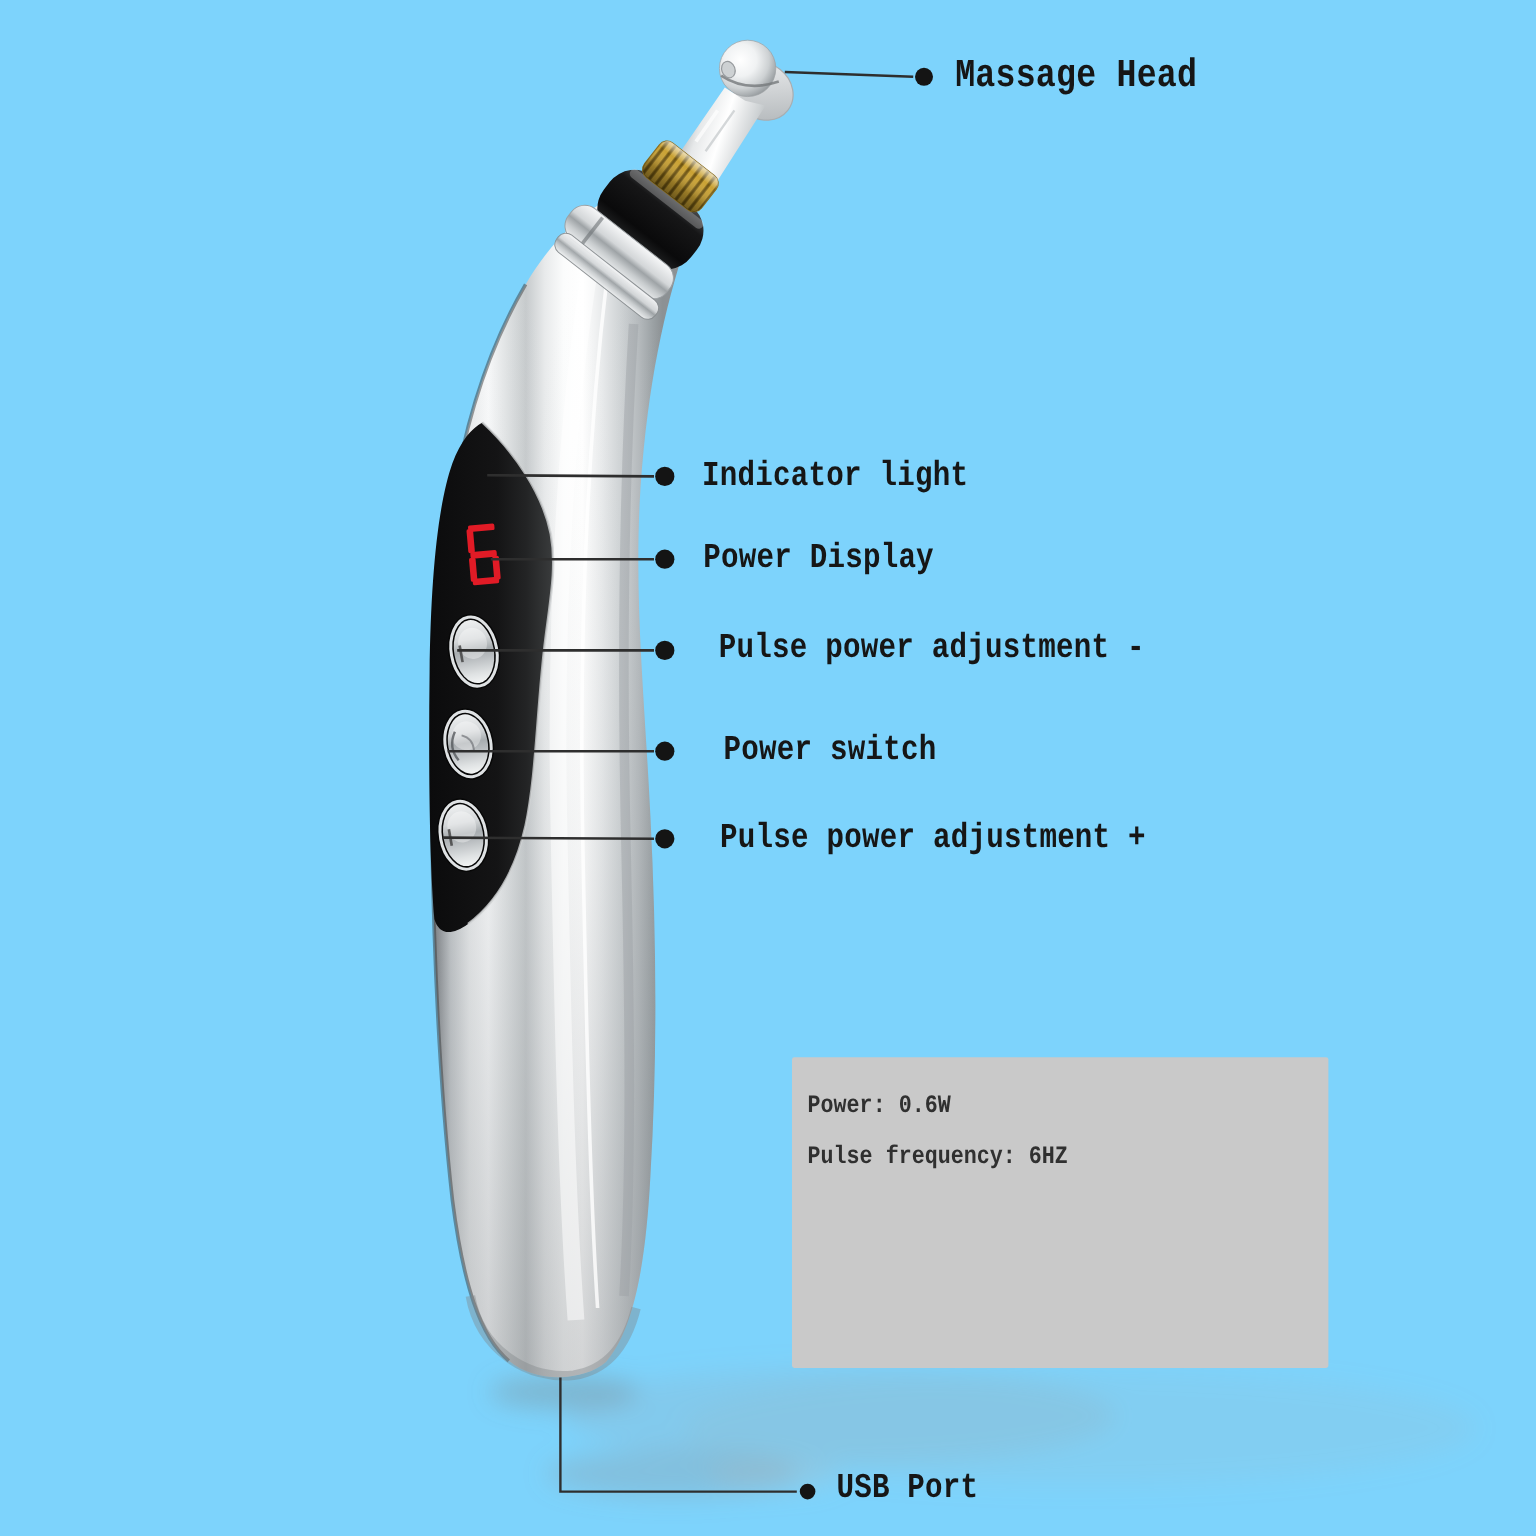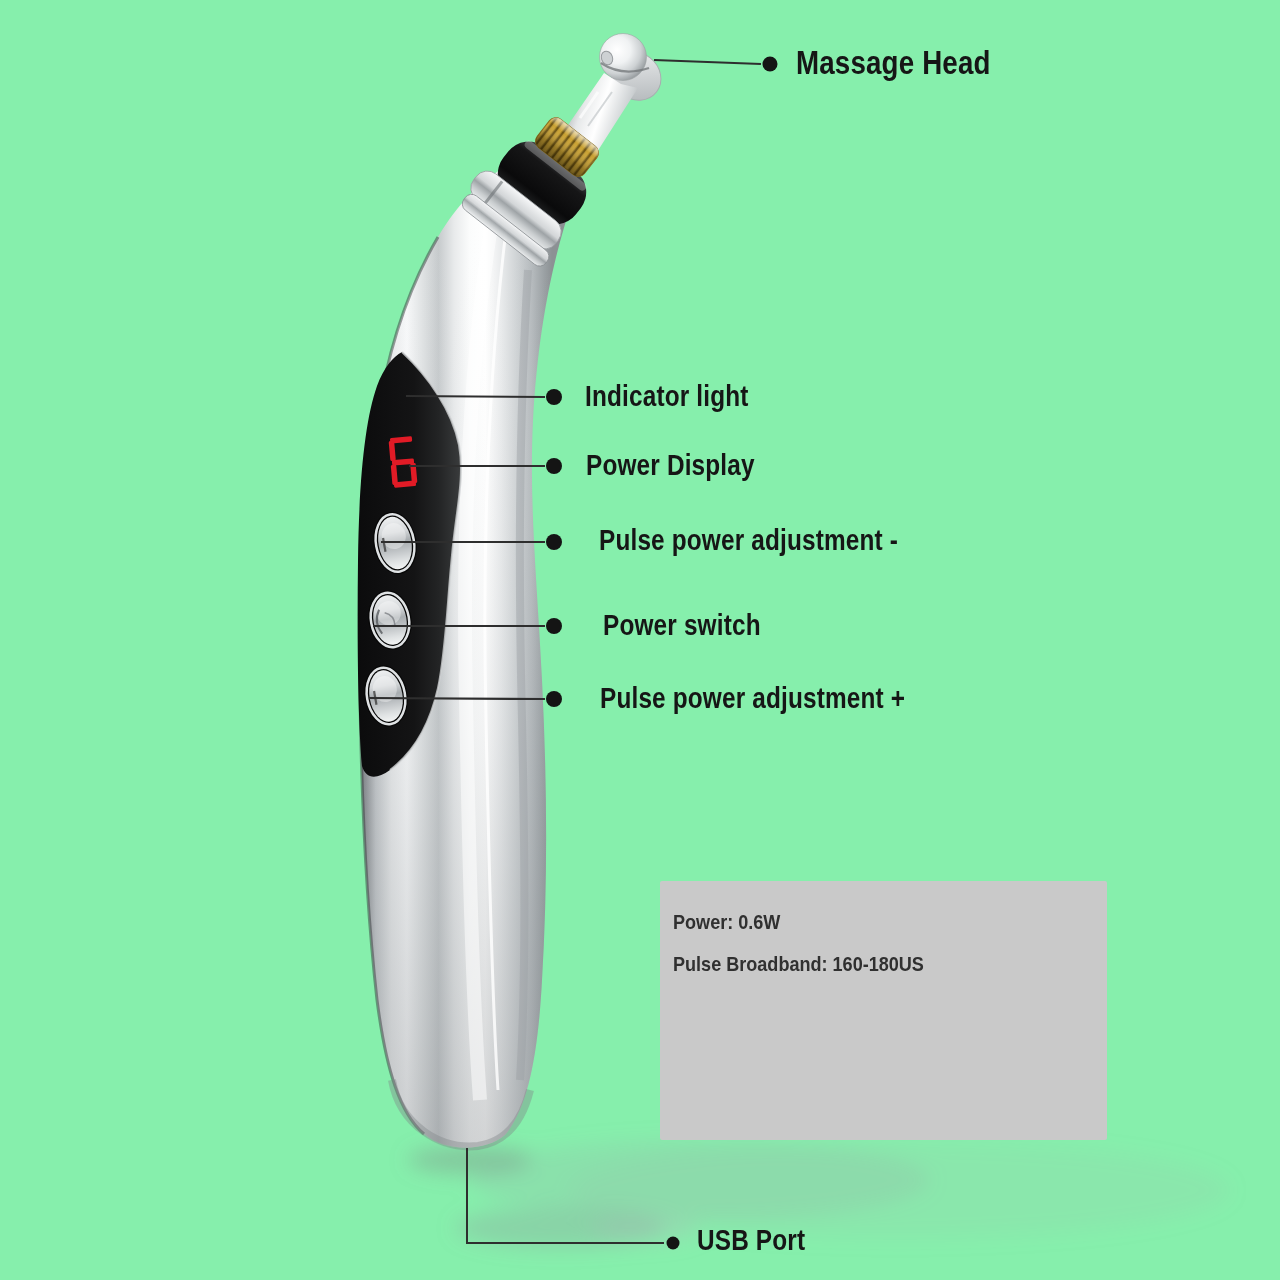--- a/index.html
+++ b/index.html
@@ -1,18 +1,18 @@
 <!DOCTYPE html>
 <html><head>
 <meta charset="utf-8">
 <style>
   html,body { margin:0; padding:0; background:#ffffff; }
   .stage {
-    position:relative; width:1280px; height:1280px; background:#86efac;
-    overflow:hidden; font-family:Liberation Sans, sans-serif;
+    position:relative; width:1280px; height:1280px; background:#7dd3fc;
+    overflow:hidden; font-family:Liberation Mono, monospace;
   }
   svg.scene { position:absolute; left:0; top:0; }
   .callout-label {
     position:absolute; font-weight:bold; color:#161616; white-space:nowrap;
     transform:translateY(-52%) scaleX(0.84); transform-origin:left center;
     letter-spacing:0.2px;
   }
   .lbl-lg { font-size:33px; }
   .lbl-md { font-size:29px; }
   .spec-box {
@@ -265,17 +265,17 @@
   <div class="callout-label lbl-md" style="left:599px; top:541px;">Pulse power adjustment -</div>
   <div class="callout-label lbl-md" style="left:603px; top:626px;">Power switch</div>
   <div class="callout-label lbl-md" style="left:600px; top:699px;">Pulse power adjustment +</div>
   <div class="callout-label lbl-md" style="left:697px; top:1241px;">USB Port</div>
 
   <div class="spec-box">
     <div class="spec-line">
         <span>Power: 0.6W</span>
       </div>
     <div class="spec-line">
-        <span>Pulse Broadband: 160-180US</span>
+        <span>Pulse frequency: 6HZ</span>
       </div>
   </div>
 
 </div>
 
 </body></html>

